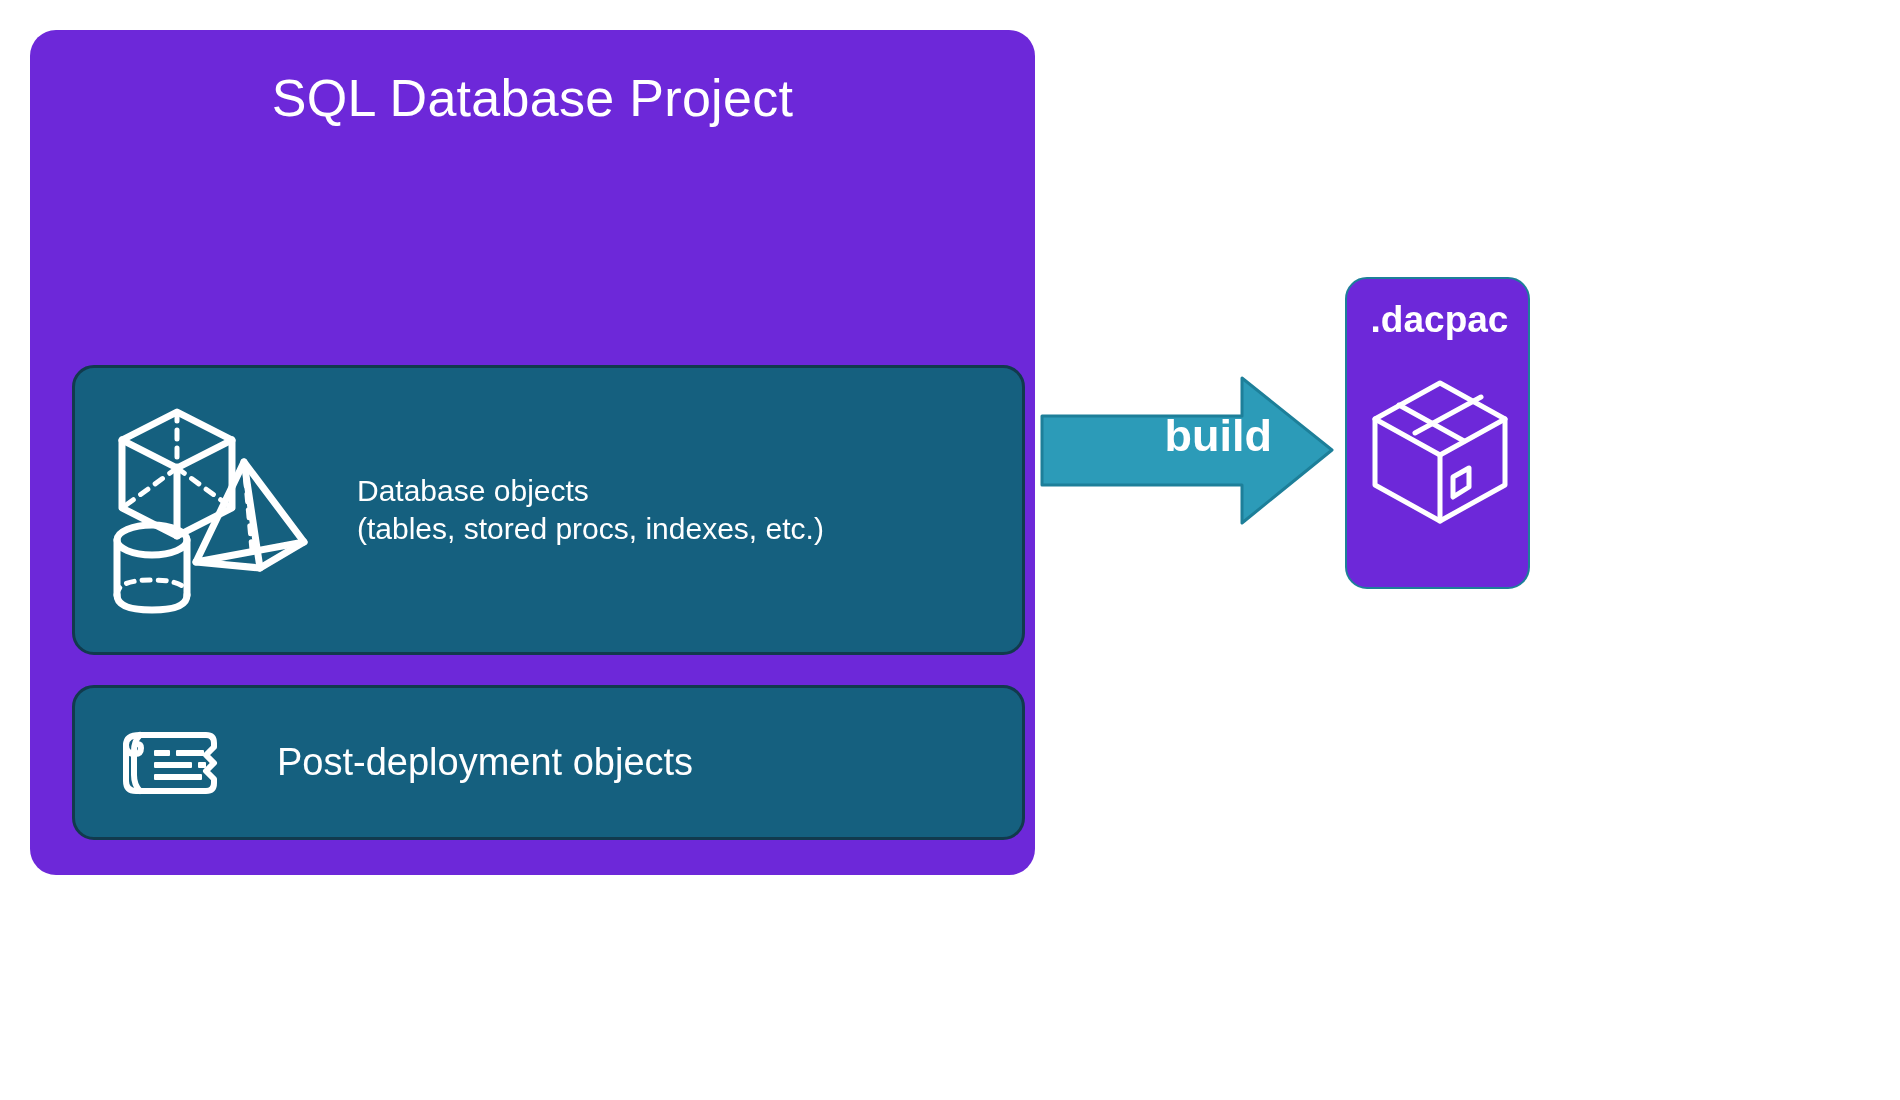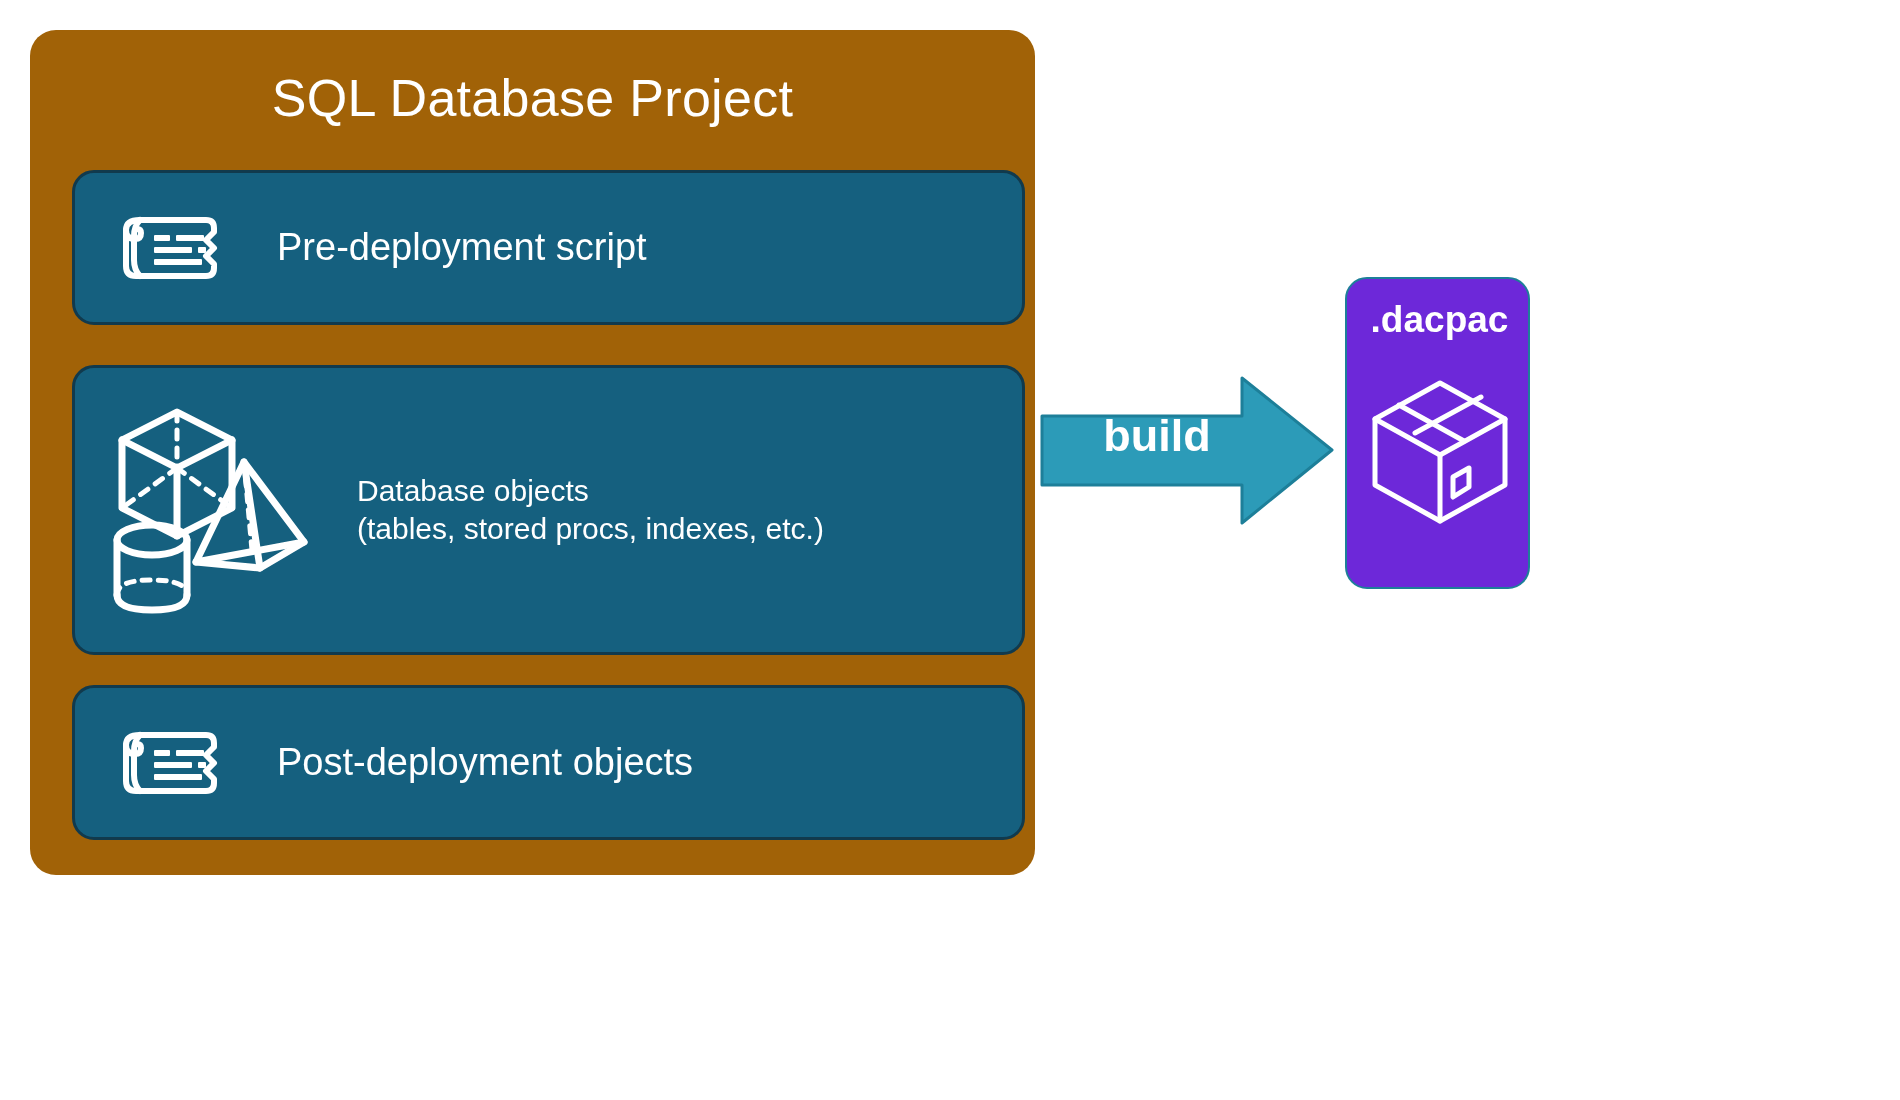--- a/index.html
+++ b/index.html
@@ -22,21 +22,21 @@
     height: 1100px;
   }
 
   
   .project-panel {
     position: absolute;
     left: 30px;
     top: 30px;
     width: 1005px;
     height: 845px;
-    background: #a16207;
+    background: #6d28d9;
     border-radius: 26px;
     box-sizing: border-box;
   }
 
   .project-title {
     position: absolute;
     left: 0;
     top: 42px;
     width: 1005px;
     text-align: center;
@@ -96,21 +96,21 @@
     left: 1042px;
     top: 378px;
     width: 290px;
     height: 145px;
   }
   .build-label {
     position: absolute;
     left: 1042px;
     top: 413px;
     width: 230px;
-    text-align: center;
+    text-align: right;
     color: #ffffff;
     font-size: 45px;
     font-weight: bold;
     line-height: 1;
   }
 
   
   .dacpac-panel {
     position: absolute;
     left: 1345px;
@@ -145,43 +145,20 @@
 </style>
 </head>
 <body>
 
 <div id="stage">
 
   <div class="project-panel">
 
     <div class="project-title">SQL Database Project</div>
 
-    <div class="card card-pre">
-      <div class="card-icon">
-        <svg viewBox="0 0 120 80" width="120" height="80">
-          <g fill="none" stroke="#ffffff" stroke-width="6" stroke-linecap="round" stroke-linejoin="round">
-
-            <path d="M30 12 L96 12 Q104 12 104 20 L104 24 L96 32 L104 40 L96 48 L104 56 L104 60 Q104 68 96 68 L30 68"></path>
-
-            <path d="M30 12 Q16 12 16 22 Q16 31 25 31 Q31 31 31 25 Q31 21 27 21"></path>
-            <path d="M30 12 Q24 18 24 28 L24 52 Q24 62 30 68"></path>
-            <path d="M16 22 L16 58 Q16 68 26 68 L30 68"></path>
-          </g>
-
-          <g fill="#ffffff">
-            <rect x="44" y="27" width="16" height="6" rx="1"></rect>
-            <rect x="66" y="27" width="28" height="6" rx="1"></rect>
-            <rect x="44" y="39" width="38" height="6" rx="1"></rect>
-            <rect x="88" y="39" width="8" height="6" rx="1"></rect>
-            <rect x="44" y="51" width="48" height="6" rx="1"></rect>
-          </g>
-        </svg>
-      </div>
-      <div class="card-label">Pre-deployment script</div>
-    </div>
 
     <div class="card card-obj">
       <div class="card-icon">
         <svg viewBox="0 0 250 240" width="250" height="240">
 
           <g fill="none" stroke="#ffffff" stroke-width="7" stroke-linecap="round" stroke-linejoin="round">
             <path d="M30 50 L85 22 L140 50 L140 118 L85 146 L30 118 Z"></path>
             <path d="M30 50 L85 78 L140 50"></path>
             <path d="M85 78 L85 146"></path>
           </g>

